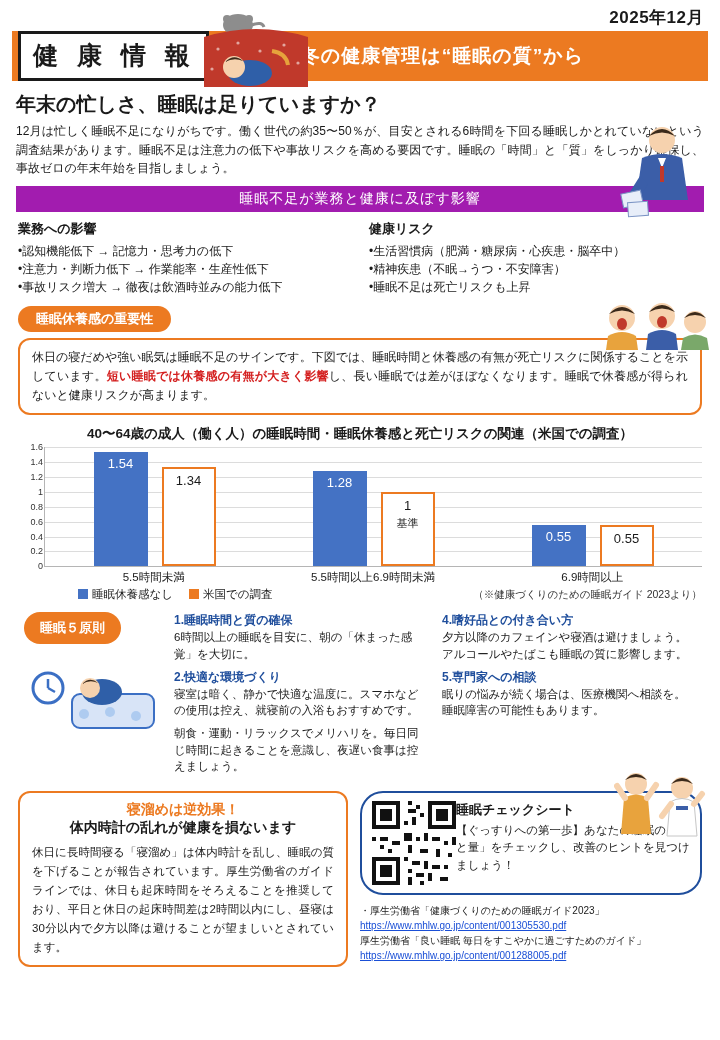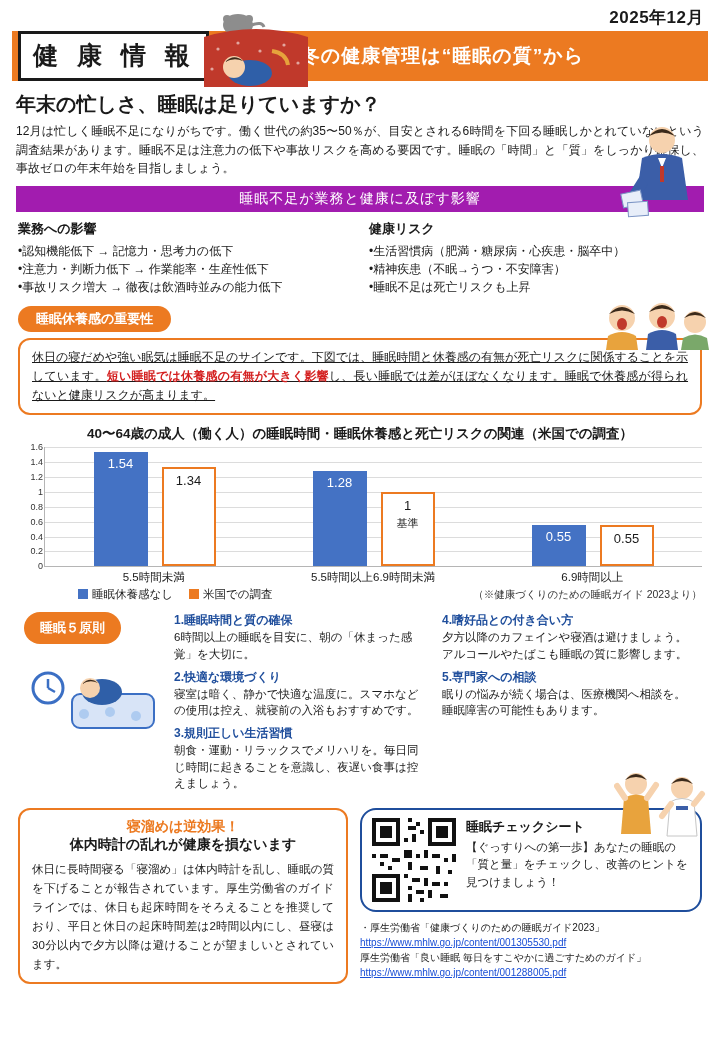--- a/index.html
+++ b/index.html
@@ -40,21 +40,21 @@
   .col h4 { font-size:13px; font-weight:bold; margin:0 0 4px 0; }
   .col ul { list-style:none; margin:0; padding:0; }
   .col li { font-size:12px; line-height:1.5; }
 
   .pill-orange {
     display:inline-block; background:#ec7a21; color:#fff; font-size:13px; font-weight:bold;
     border-radius:14px; padding:4px 18px; margin:10px 0 0 6px;
   }
   .rounded-box {
     margin:6px 6px 0 6px; border:2px solid #ec7a21; border-radius:12px; padding:8px 12px;
-    font-size:12px; line-height:1.6; text-align:justify;text-decoration:underline;
+    font-size:12px; line-height:1.6; text-align:justify;
   }
   .hl-red { color:#d42020; font-weight:bold; }
 
   
   .chart-wrap { margin:10px 6px 0 6px; }
   .chart-title { font-size:13.5px; font-weight:bold; text-align:center; margin-bottom:4px; }
   .chart-area { position:relative; height:120px; margin-left:26px; border-left:1px solid #b5b5b5; border-bottom:1px solid #b5b5b5;}
   .ytick { position:absolute; left:-26px; font-size:9px; color:#333; transform:translateY(-50%); width:24px; text-align:right;}
   .gridline { position:absolute; left:0; right:0; border-top:1px solid #dcdcdc; }
   .bars { position:absolute; left:0; right:0; bottom:0; top:0; display:flex; }
@@ -85,21 +85,21 @@
   .pr-t { color:#1f4e9c; font-weight:bold; font-size:12px; }
   .pr-d { font-size:11.5px; line-height:1.45; }
 
   
   .bottom { display:flex; gap:12px; margin:10px 6px 0 6px; }
   .bl { width:330px; border:2px solid #ec7a21; border-radius:12px; padding:8px 12px; }
   .bl .h1 { color:#ec7a21; font-size:14px; font-weight:bold; text-align:center; }
   .bl .h2 { font-size:14px; font-weight:bold; text-align:center; margin-bottom:6px;}
   .bl p { font-size:11.5px; line-height:1.65; margin:0; text-align:justify; }
   .br { flex:1; }
-  .qr-box { border:2px solid #1f4e9c; border-radius:16px; padding:8px 10px; display:flex; gap:10px; }
+  .qr-box { border:2px solid #1f4e9c; border-radius:23px; padding:8px 10px; display:flex; }
   .qr { width:84px; height:84px; flex:none; }
   .qr-txt .t { font-size:13px; font-weight:bold; margin-bottom:3px;}
   .qr-txt .d { font-size:11.5px; line-height:1.5; }
   .refs { margin-top:8px; font-size:10px; line-height:1.5; }
   .refs a { color:#1a4fd6; text-decoration:underline; word-break:break-all;}
 
   .illu { position:absolute; }
 </style>
 </head>
 <body>
@@ -254,21 +254,20 @@
         <div class="pr-col">
           <div class="pr-item">
             <div class="pr-t">1.睡眠時間と質の確保</div>
             <div class="pr-d">6時間以上の睡眠を目安に、朝の「休まった感覚」を大切に。</div>
           </div>
           <div class="pr-item">
             <div class="pr-t">2.快適な環境づくり</div>
             <div class="pr-d">寝室は暗く、静かで快適な温度に。スマホなどの使用は控え、就寝前の入浴もおすすめです。</div>
           </div>
           <div class="pr-item">
-            <div class="pr-t">3.規則正しい生活習慣</div>
             <div class="pr-d">朝食・運動・リラックスでメリハリを。毎日同じ時間に起きることを意識し、夜遅い食事は控えましょう。</div>
           </div>
         </div>
         <div class="pr-col">
           <div class="pr-item">
             <div class="pr-t">4.嗜好品との付き合い方</div>
             <div class="pr-d">夕方以降のカフェインや寝酒は避けましょう。アルコールやたばこも睡眠の質に影響します。</div>
           </div>
           <div class="pr-item">
             <div class="pr-t">5.専門家への相談</div>

